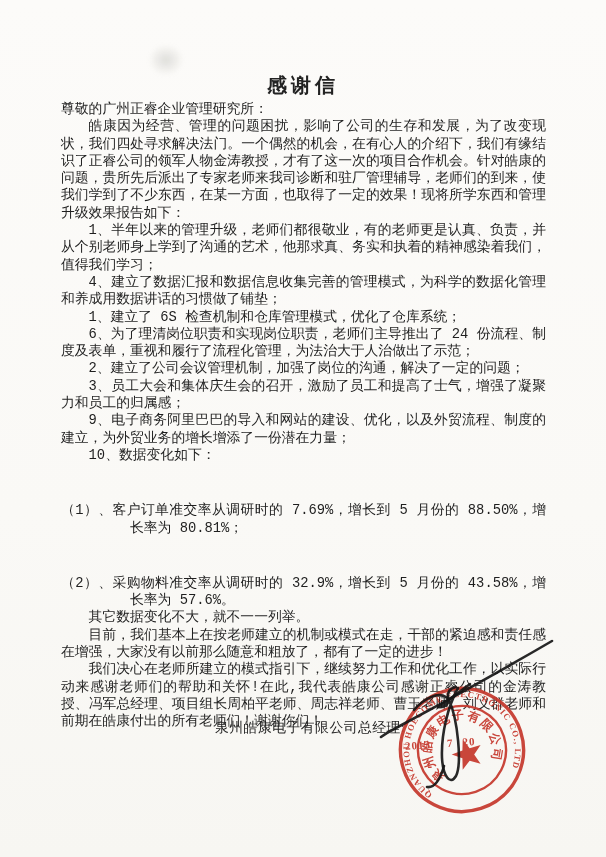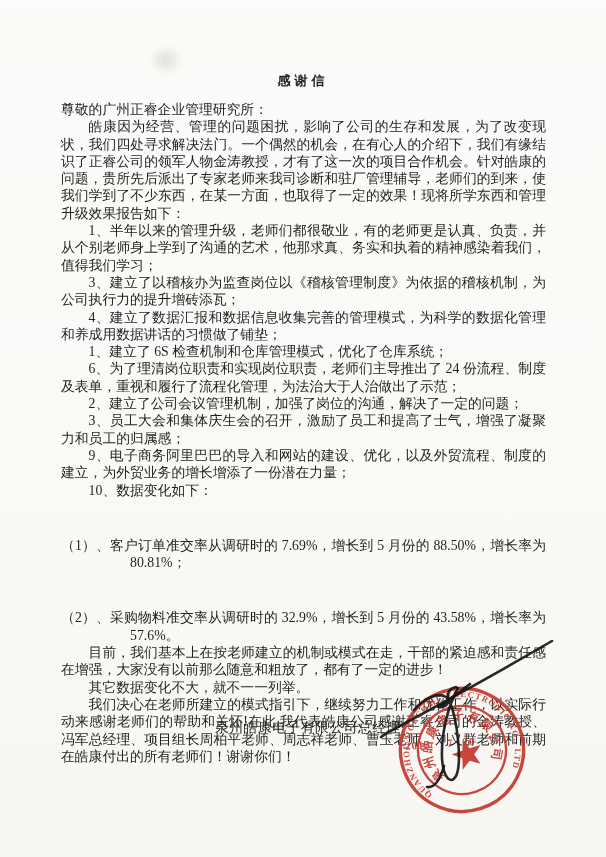--- a/index.html
+++ b/index.html
@@ -17,30 +17,30 @@
   }
   .smudge{
     position:absolute;left:148px;top:44px;width:36px;height:32px;
     background:radial-gradient(ellipse at center,rgba(150,150,142,0.28),rgba(150,150,142,0) 70%);
     filter:blur(2px);
     pointer-events:none;
   }
   .title{
     position:absolute;top:72px;left:0;width:100%;
     text-align:center;
-    font-size:13px;font-weight:700;letter-spacing:4px;
+    font-size:20px;font-weight:700;letter-spacing:4px;
     color:#222;
     margin:0;
   }
   .letter-body{
     position:absolute;left:61px;top:101px;width:485px;
     font-size:13.8px;line-height:17.3px;
     text-align:justify;
   }
-  .letter-body p{margin:0;}
+  .letter-body p{margin:0;font-family:Liberation Mono, monospace;}
   .letter-body p.indent{text-indent:2em;}
   .letter-body p.flush{text-indent:0;}
   .letter-body p.hang{padding-left:69px;text-indent:-69px;margin-top:38px;}
   .sig-line{
     position:absolute;left:215px;top:719px;
     font-size:13.8px;letter-spacing:0.5px;
     color:#222;
   }
   .stamp{
     position:absolute;left:396px;top:684px;width:132px;height:132px;
@@ -63,32 +63,31 @@
 <div class="page">
 
   <div class="smudge"></div>
 
   <h1 class="title">感谢信</h1>
 
   <div class="letter-body">
       <p class="flush">尊敬的广州正睿企业管理研究所：</p>
       <p class="indent">皓康因为经营、管理的问题困扰，影响了公司的生存和发展，为了改变现状，我们四处寻求解决法门。一个偶然的机会，在有心人的介绍下，我们有缘结识了正睿公司的领军人物金涛教授，才有了这一次的项目合作机会。针对皓康的问题，贵所先后派出了专家老师来我司诊断和驻厂管理辅导，老师们的到来，使我们学到了不少东西，在某一方面，也取得了一定的效果！现将所学东西和管理升级效果报告如下：</p>
       <p class="indent">1、半年以来的管理升级，老师们都很敬业，有的老师更是认真、负责，并从个别老师身上学到了沟通的艺术，他那求真、务实和执着的精神感染着我们，值得我们学习；</p>
-      <p class="indent">3、建立了以稽核办为监查岗位以《稽核管理制度》为依据的稽核机制，为公司执行力的提升增砖添瓦；</p>
       <p class="indent">4、建立了数据汇报和数据信息收集完善的管理模式，为科学的数据化管理和养成用数据讲话的习惯做了铺垫；</p>
       <p class="indent">1、建立了 6S 检查机制和仓库管理模式，优化了仓库系统；</p>
       <p class="indent">6、为了理清岗位职责和实现岗位职责，老师们主导推出了 24 份流程、制度及表单，重视和履行了流程化管理，为法治大于人治做出了示范；</p>
       <p class="indent">2、建立了公司会议管理机制，加强了岗位的沟通，解决了一定的问题；</p>
       <p class="indent">3、员工大会和集体庆生会的召开，激励了员工和提高了士气，增强了凝聚力和员工的归属感；</p>
       <p class="indent">9、电子商务阿里巴巴的导入和网站的建设、优化，以及外贸流程、制度的建立，为外贸业务的增长增添了一份潜在力量；</p>
       <p class="indent">10、数据变化如下：</p>
       <p class="hang">（1）、客户订单准交率从调研时的 7.69%，增长到 5 月份的 88.50%，增长率为 80.81%；</p>
       <p class="hang">（2）、采购物料准交率从调研时的 32.9%，增长到 5 月份的 43.58%，增长率为 57.6%。</p>
+      <p class="indent">其它数据变化不大，就不一一列举。</p>
       <p class="indent">目前，我们基本上在按老师建立的机制或模式在走，干部的紧迫感和责任感在增强，大家没有以前那么随意和粗放了，都有了一定的进步！</p>
-      <p class="indent">其它数据变化不大，就不一一列举。</p>
       <p class="indent">我们决心在老师所建立的模式指引下，继续努力工作和优化工作，以实际行动来感谢老师们的帮助和关怀!在此,我代表皓康公司感谢正睿公司的金涛教授、冯军总经理、项目组长周柏平老师、周志祥老师、曹玉老师、刘义群老师和前期在皓康付出的所有老师们！谢谢你们！</p>
     </div>
 
   <div class="sig-line">泉州皓康电子有限公司总经理:</div>
 
   <svg class="stamp" viewBox="0 0 132 132">
     <g transform="rotate(-18 66 66)">
       <circle cx="66" cy="66" r="61.5" fill="none" stroke="var(--seal-red,#c6392e)" stroke-width="3.4"></circle>
       <circle cx="66" cy="66" r="44" fill="none" stroke="var(--seal-red,#c6392e)" stroke-width="2.4"></circle>
       <path id="engArc" d="M 28.5,103.5 A 53,53 0 1 1 103.5,103.5" fill="none"></path>

